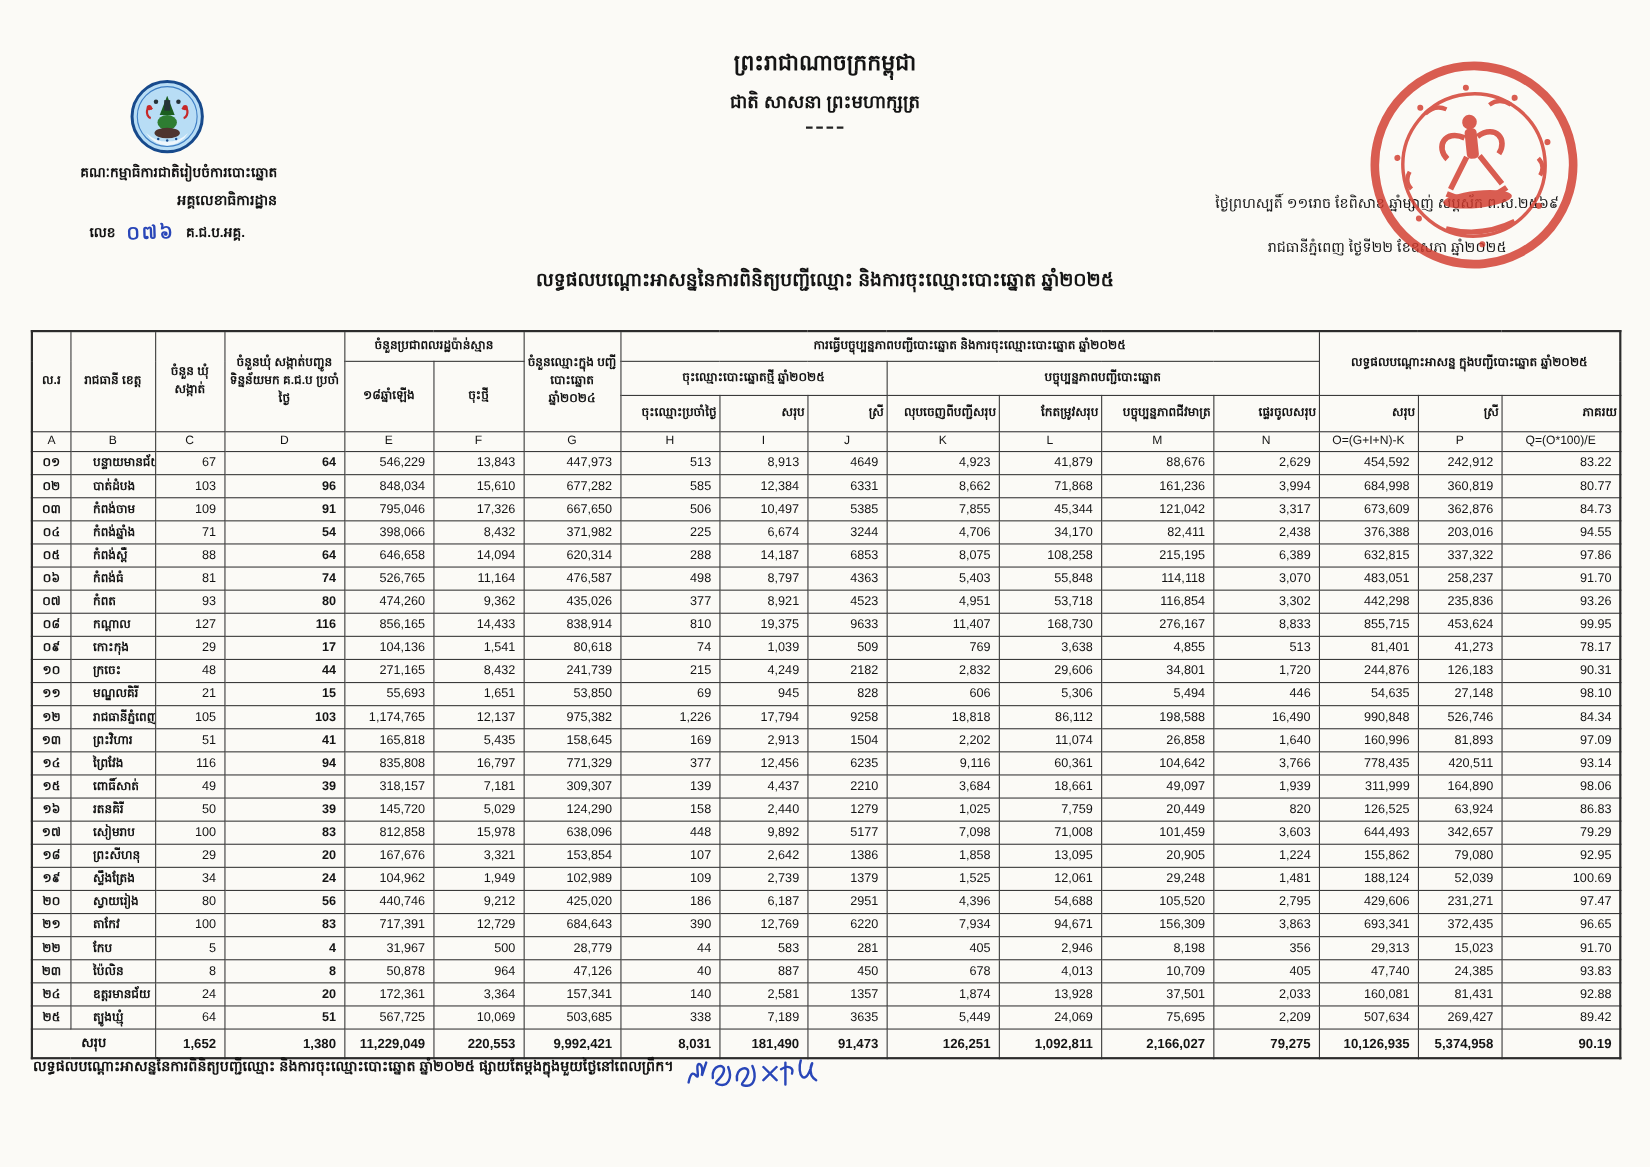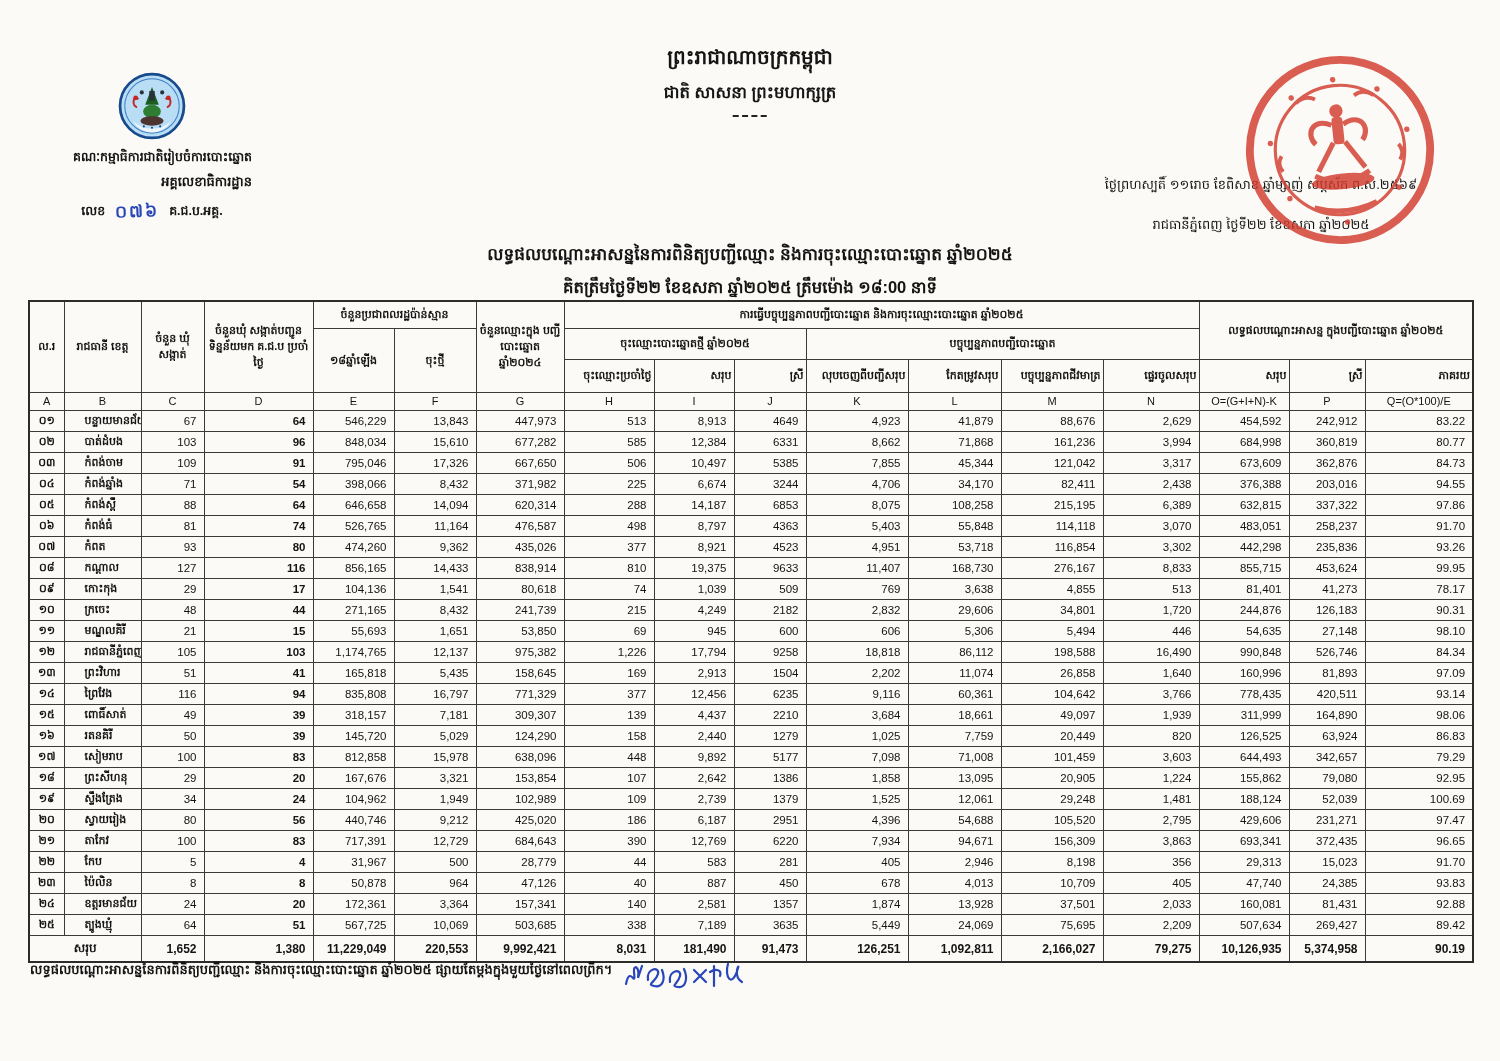--- a/index.html
+++ b/index.html
@@ -109,21 +109,20 @@
     <circle cx="15" cy="43" r="1.4" stroke="none"></circle>
     <circle cx="85" cy="43" r="1.4" stroke="none"></circle>
     <circle cx="22" cy="72" r="1.4" stroke="none"></circle>
     <circle cx="78" cy="72" r="1.4" stroke="none"></circle>
     <circle cx="50" cy="87" r="1.4" stroke="none"></circle>
   </g>
 </svg>
 
 <div class="title-block">
   <div class="title-l1">លទ្ធផលបណ្ដោះអាសន្ននៃការពិនិត្យបញ្ជីឈ្មោះ និងការចុះឈ្មោះបោះឆ្នោត ឆ្នាំ២០២៥</div>
-  <div class="title-l2">គិតត្រឹមថ្ងៃទី២២ ខែឧសភា ឆ្នាំ២០២៥ ត្រឹមម៉ោង ១៨:00 នាទី</div>
 </div>
 
 <div class="tbl-wrap">
 <table>
   <colgroup>
     <col style="width:35px">
         <col style="width:77px">
         <col style="width:63px">
         <col style="width:109px">
     <col style="width:81px">
@@ -383,21 +382,21 @@
         <tr>
           <td class="c0">១១</td>
           <td class="c1">មណ្ឌលគិរី</td>
           <td class="c2">21</td>
           <td class="c3">15</td>
           <td class="c4">55,693</td>
           <td class="c5">1,651</td>
           <td class="c6">53,850</td>
           <td class="c7">69</td>
           <td class="c8">945</td>
-          <td class="c9">600</td>
+          <td class="c9">828</td>
           <td class="c10">606</td>
           <td class="c11">5,306</td>
           <td class="c12">5,494</td>
           <td class="c13">446</td>
           <td class="c14">54,635</td>
           <td class="c15">27,148</td>
           <td class="c16">98.10</td>
         </tr>
         <tr>
           <td class="c0">១២</td>

